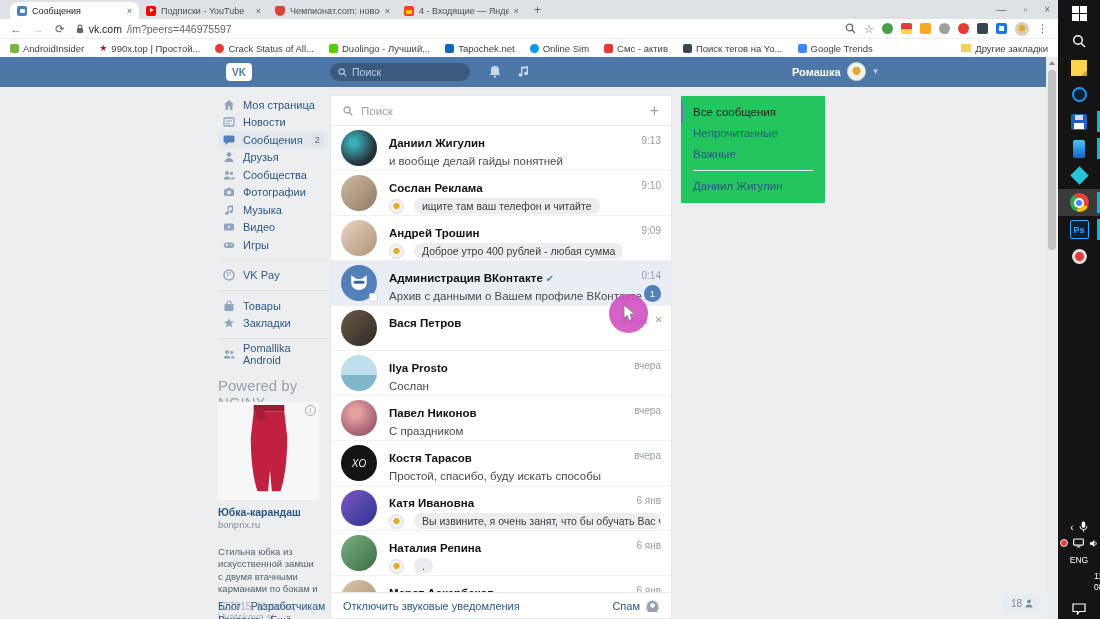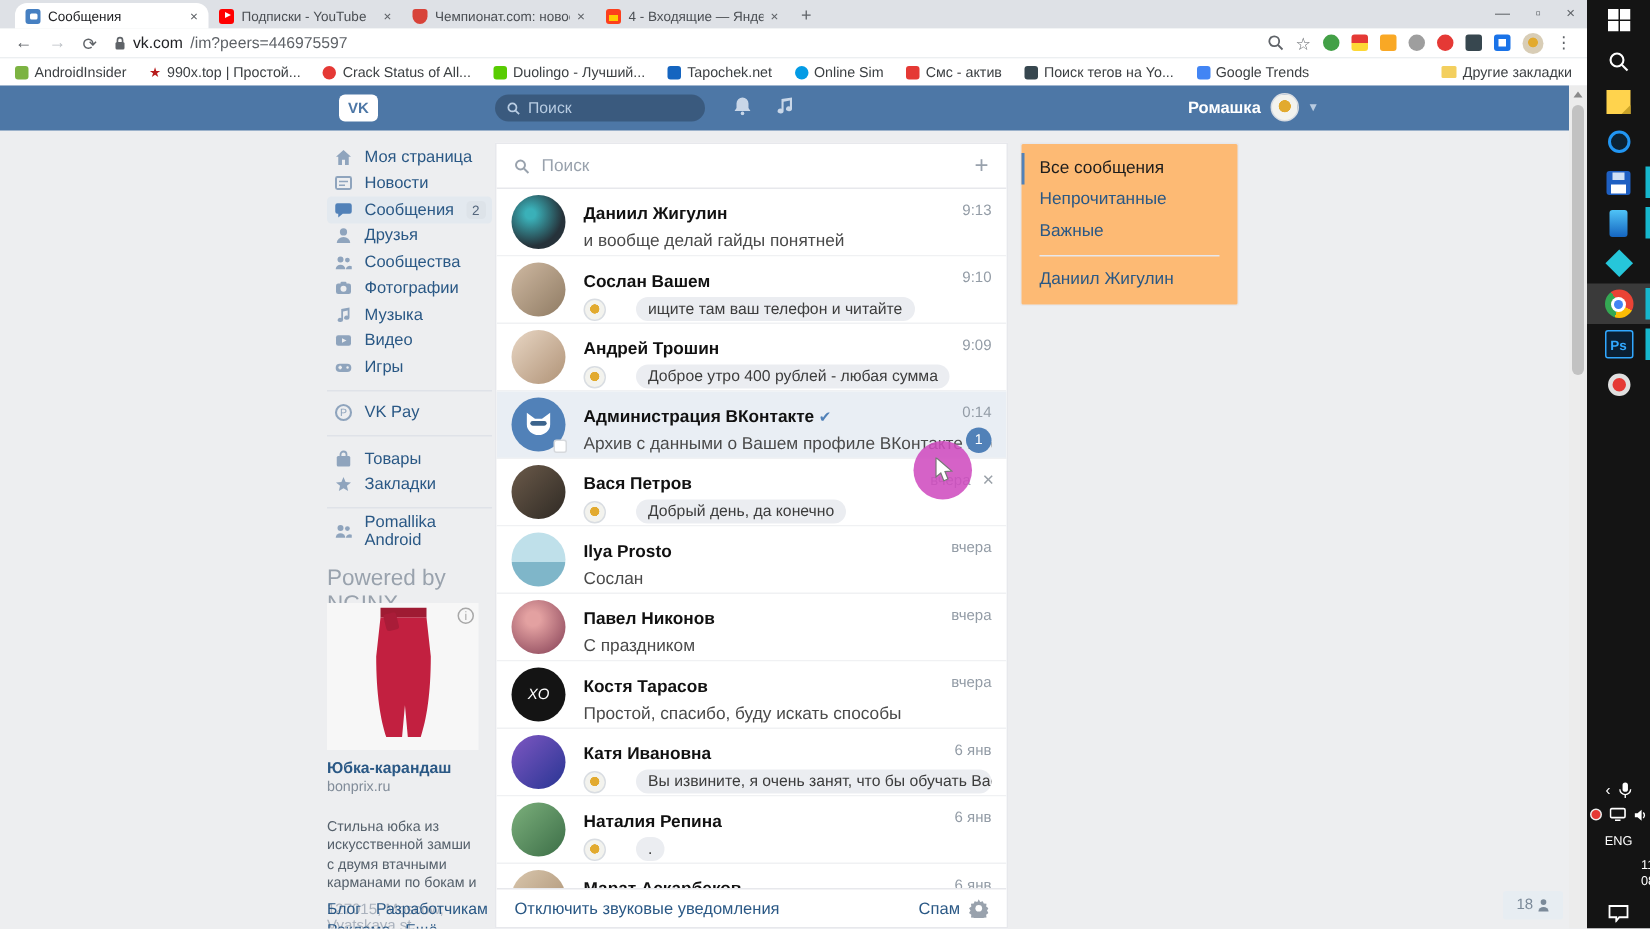--- a/index.html
+++ b/index.html
@@ -104,31 +104,31 @@
   .av9 { background:linear-gradient(135deg,#7e57c2,#283593); }
   .av10 { background:linear-gradient(135deg,#7cb07c,#3c6e47); }
   .av11 { background:linear-gradient(135deg,#d9c7ae,#a88d6f); }
   .av-doc { position:absolute; left:38px; top:32px; width:9px; height:9px; background:#fff; border:1px solid #d6d9dd; border-radius:2px; }
   .rname { font-weight:bold; font-size:11.5px; color:#111; }
   .vcheck { color:#5181b8; font-size:10px; margin-left:3px; }
   .rtime { position:absolute; right:10px; top:9px; font-size:10px; color:#939ca6; }
   .row.hovered .rtime { right:24px; }
   .rclose { position:absolute; right:8px; top:8px; color:#9aa1a8; font-size:10px; }
   .rmsg { margin-top:4px; font-size:11.5px; color:#4a4a4a; white-space:nowrap; overflow:hidden; }
-  .own { display:flex; align-items:center; gap:20px; margin-top:2px; }
+  .own { display:flex; align-items:center; gap:10px; margin-top:2px; }
   .mini-daisy { width:15px; height:15px; flex:none; }
   .bubble { background:#ebedf1; border-radius:9px; padding:2px 8px; font-size:10.5px; color:#3c3c3c; white-space:nowrap; overflow:hidden; }
   .unread-badge { position:absolute; right:10px; top:24px; width:17px; height:17px; border-radius:50%; background:#5181b8; color:#fff; font-size:9.5px; display:flex; align-items:center; justify-content:center; }
   .cfooter { position:absolute; left:0; right:0; bottom:0; height:26px; background:#fff; border-top:1px solid #e7e8ec; display:flex; align-items:center; padding:0 12px; font-size:11px; z-index:5; }
   .mute { color:#2a5885; }
   .spam { margin-left:auto; color:#2a5885; display:flex; align-items:center; gap:6px; }
   .gear { color:#99a2ad; font-size:12px; }
 
   
-  .fpanel { position:absolute; left:680px; top:95px; width:146px; background:#fdba74; border:1px solid #e7e8ec; border-radius:2px; padding:6px 0; font-size:11.5px; }
+  .fpanel { position:absolute; left:680px; top:95px; width:146px; background:#22c55e; border:1px solid #e7e8ec; border-radius:2px; padding:6px 0; font-size:11.5px; }
   .fitem { height:21px; line-height:21px; padding:0 12px; color:#2a5885; }
   .fitem.active { color:#1d1d1d; border-left:2px solid #5181b8; padding-left:10px; }
   .fdiv { height:1px; background:#e7e8ec; margin:5px 12px; }
 
   .online { position:absolute; left:1002px; top:594px; width:40px; height:19px; background:#e7edf2; border-radius:2px; display:flex; align-items:center; justify-content:center; gap:3px; font-size:10px; color:#7b8a99; }
 
   
   .pgscroll { position:absolute; left:1046px; top:57px; width:12px; height:562px; background:#ececec; }
   .pg-up { position:absolute; left:1049px; top:61px; width:0; height:0; border-left:3px solid transparent; border-right:3px solid transparent; border-bottom:4px solid #8a8a8a; }
   .pg-thumb { position:absolute; left:1048px; top:70px; width:8px; height:180px; background:#c2c2c2; border-radius:4px; }
@@ -459,21 +459,21 @@
 
   <div class="row">
     <span class="av av1"></span>
     <div><span class="rname">Даниил Жигулин</span></div>
     <span class="rtime">9:13</span>
     <div class="rmsg">и вообще делай гайды понятней</div>
   </div>
 
   <div class="row">
     <span class="av av2"></span>
-    <div><span class="rname">Сослан Вашем</span></div>
+    <div><span class="rname">Сослан Реклама</span></div>
     <span class="rtime">9:10</span>
     <div class="own">
         <span class="daisy mini-daisy"></span>
         <span class="bubble">ищите там ваш телефон и читайте</span>
       </div>
   </div>
 
   <div class="row">
     <span class="av av3"></span>
     <div><span class="rname">Андрей Трошин</span></div>
@@ -496,24 +496,20 @@
     <span class="rtime">0:14</span>
     <div class="rmsg">Архив с данными о Вашем профиле ВКонтакте готов. Из соо...</div>
     <span class="unread-badge">1</span>
   </div>
 
   <div class="row hovered">
     <span class="av av5"></span>
     <div><span class="rname">Вася Петров</span></div>
     <span class="rtime">вчера</span>
     <span class="rclose">✕</span>
-    <div class="own">
-        <span class="daisy mini-daisy"></span>
-        <span class="bubble">Добрый день, да конечно</span>
-      </div>
   </div>
 
   <div class="row">
     <span class="av av6"></span>
     <div><span class="rname">Ilya Prosto</span></div>
     <span class="rtime">вчера</span>
     <div class="rmsg">Сослан</div>
   </div>
 
   <div class="row">

